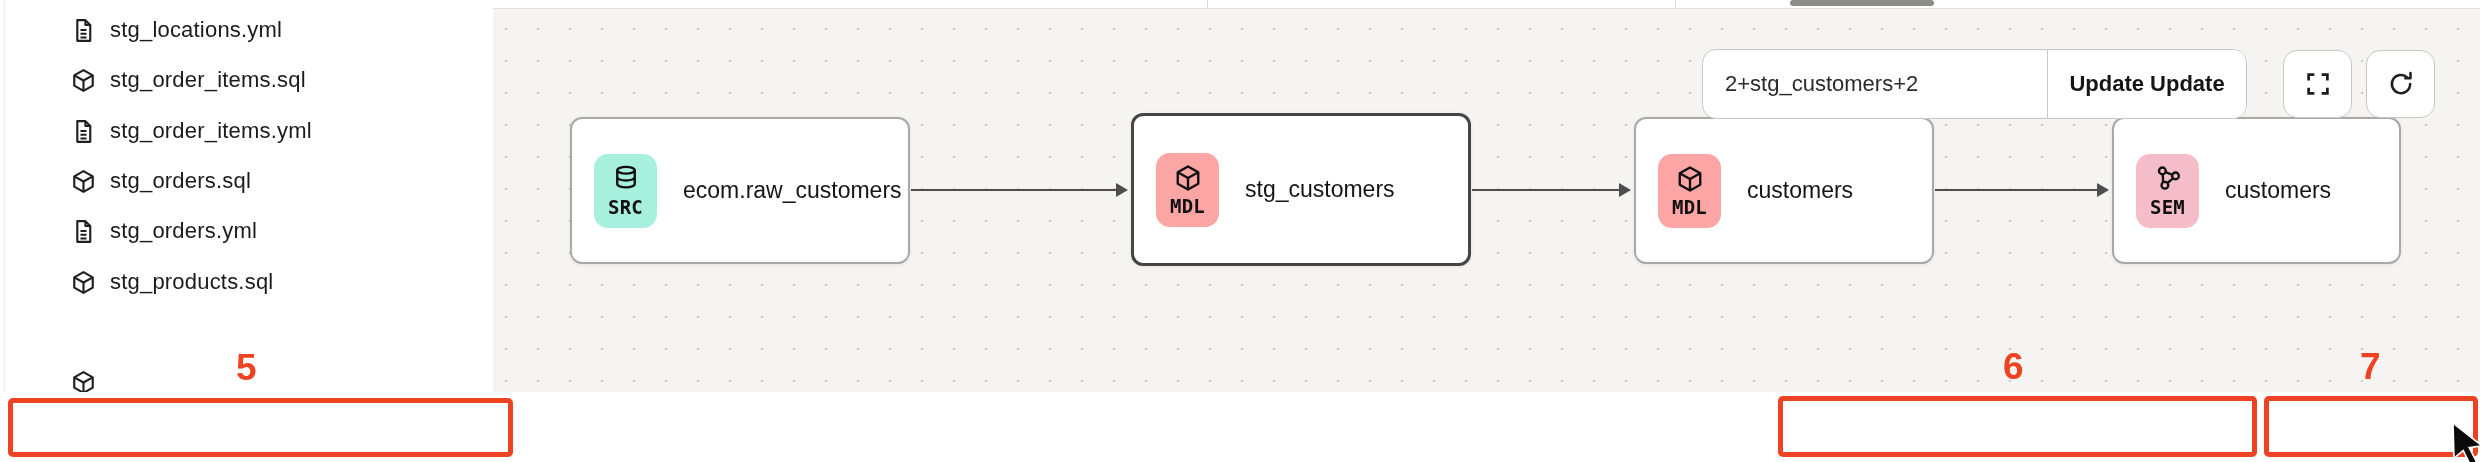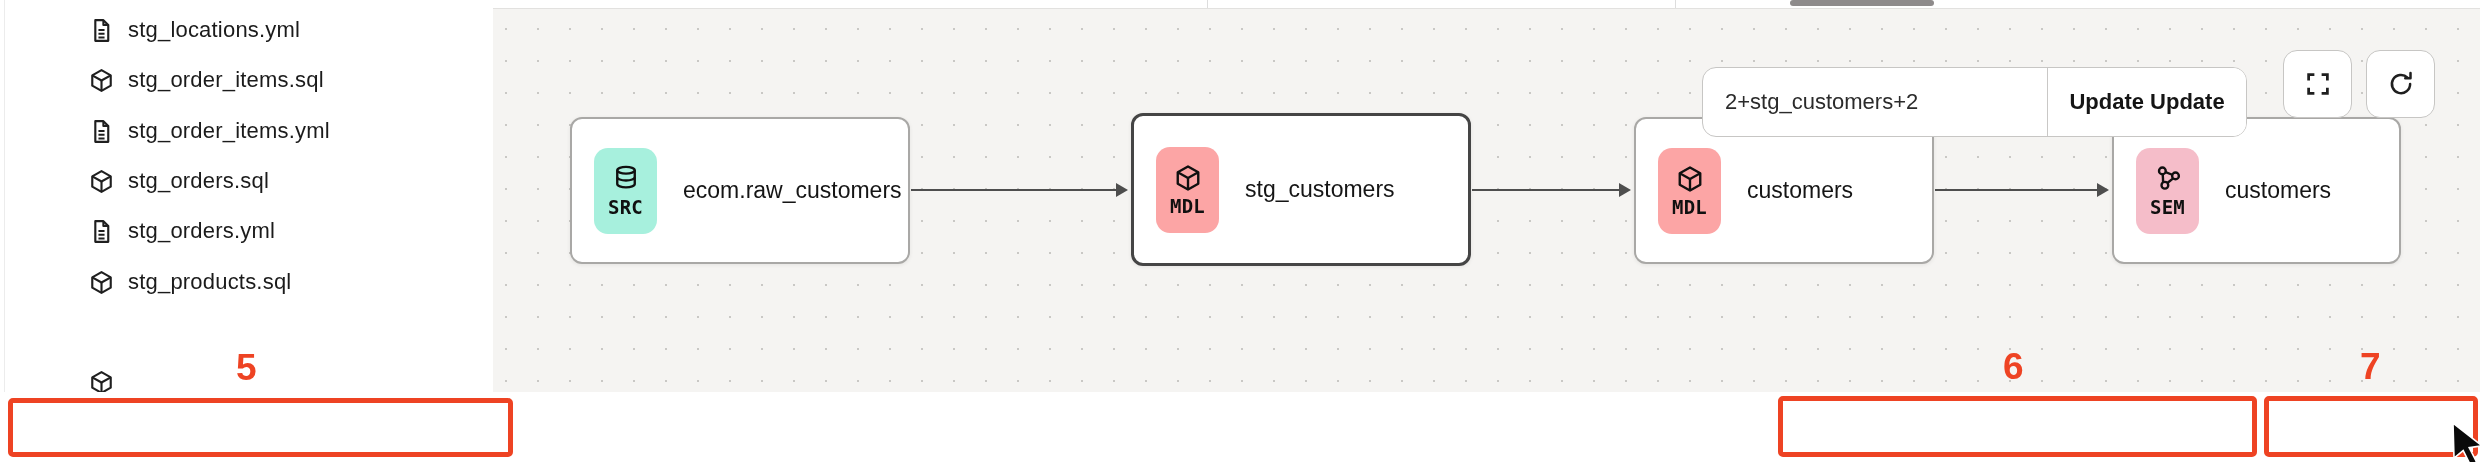--- a/index.html
+++ b/index.html
@@ -3,21 +3,21 @@
 <meta charset="utf-8">
 <style>
   html,body{margin:0;padding:0;background:#fff;}
   .screen{position:relative;width:2480px;height:462px;overflow:hidden;
     font-family:"Liberation Sans",sans-serif;background:#fff;}
 
   
   .sidebar{position:absolute;left:0;top:0;width:493px;height:392px;background:#fff;overflow:hidden;z-index:2;}
   .sidebar-edge{position:absolute;left:4px;top:0;width:1px;height:392px;background:#ececec;}
   .file-row{position:absolute;left:0;width:100%;height:50px;display:flex;align-items:center;gap:13px;
-    padding-left:88px;box-sizing:border-box;cursor:pointer;}
+    padding-left:70px;box-sizing:border-box;cursor:pointer;}
   .fr1{top:5px}.fr2{top:55px}.fr3{top:106px}.fr4{top:156px}.fr5{top:206px}.fr6{top:257px}.fr7{top:307px}.fr8{top:357px}
   .ficon{width:27px;height:27px;flex:0 0 27px;color:#1f1f1f;display:flex;}
   .ficon svg{width:100%;height:100%;}
   .fname{font-size:22px;font-weight:500;color:#1b1b1b;letter-spacing:.2px;white-space:nowrap;}
 
   
   .canvas{position:absolute;left:493px;top:0;right:0;height:392px;background:#f5f4f2;z-index:0;}
   .dots{position:absolute;left:0;top:8px;right:0;bottom:0;
     background-image:radial-gradient(circle,#c9c8c5 1.2px,transparent 1.5px);
     background-size:32px 32px;background-position:29px 5px;}
@@ -29,36 +29,36 @@
 
   
   .node{position:absolute;background:#fff;border:2px solid #a9a8a6;border-radius:12px;
     box-shadow:0 1px 4px rgba(0,0,0,.07);display:flex;align-items:center;gap:26px;
     padding-left:22px;box-sizing:border-box;z-index:2;cursor:pointer;}
   .node.selected{border:3px solid #454545;}
   .node1{left:570px;top:117px;width:340px;height:147px}
   .node2{left:1131px;top:113px;width:340px;height:153px}
   .node3{left:1634px;top:117px;width:300px;height:147px}
   .node4{left:2112px;top:117px;width:289px;height:147px}
-  .badge{width:63px;height:86px;border-radius:14px;display:flex;flex-direction:column;
+  .badge{width:63px;height:74px;border-radius:14px;display:flex;flex-direction:column;
     align-items:center;justify-content:center;gap:2px;flex:0 0 63px;}
   .badge svg{width:30px;height:30px;color:#101010;}
   .btext{font-family:"DejaVu Sans Mono",monospace;font-size:19px;font-weight:600;color:#101010;letter-spacing:.3px;}
   .badge-src{background:#a7f0dd}.badge-mdl{background:#fca5a5}.badge-sem{background:#f5bdc9}
   .nlabel{font-size:23px;font-weight:400;color:#151515;white-space:nowrap;}
 
   .edge{position:absolute;top:189px;height:2px;background:#4e4e4e;z-index:1;}
   .edge::after{content:"";position:absolute;right:-11px;top:-6px;width:0;height:0;
     border-left:12px solid #4e4e4e;border-top:7px solid transparent;border-bottom:7px solid transparent;}
   .edge1{left:911px;width:206px}.edge2{left:1472px;width:148px}.edge3{left:1935px;width:163px}
 
   
   .selector-pill{position:absolute;left:1702px;top:49px;width:545px;height:70px;background:#fff;
     border:1.5px solid #c7c6c4;border-radius:14px;display:flex;align-items:stretch;
-    box-sizing:border-box;overflow:hidden;z-index:4;margin-top:18px;}
+    box-sizing:border-box;overflow:hidden;z-index:4;}
   .selector-input{flex:1;border:none;outline:none;background:transparent;font-size:22px;color:#2b2b2b;
     padding:0 10px 0 22px;font-family:"Liberation Sans",sans-serif;min-width:0;}
   .pill-div{width:1.5px;background:#c9c8c6;}
   .update-btn{width:198px;border:none;background:#fff;font-size:22px;font-weight:600;color:#151515;
     font-family:"Liberation Sans",sans-serif;cursor:pointer;}
   .icon-btn{position:absolute;top:50px;width:69px;height:68px;background:#fff;border:1.5px solid #c7c6c4;
     border-radius:14px;display:flex;align-items:center;justify-content:center;box-sizing:border-box;z-index:4;cursor:pointer;}
   .btn-fullscreen{left:2283px}.btn-refresh{left:2366px}
   .icon-btn svg{width:30px;height:30px;color:#1f1f1f;}
 

